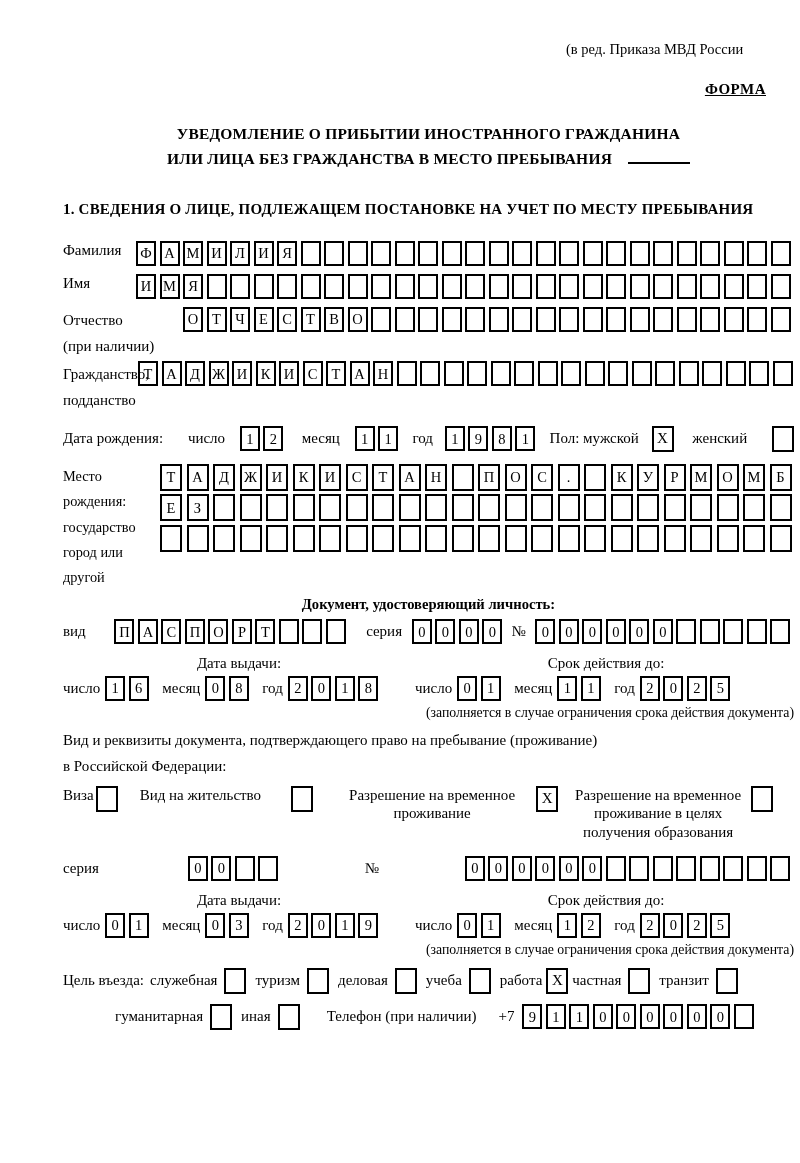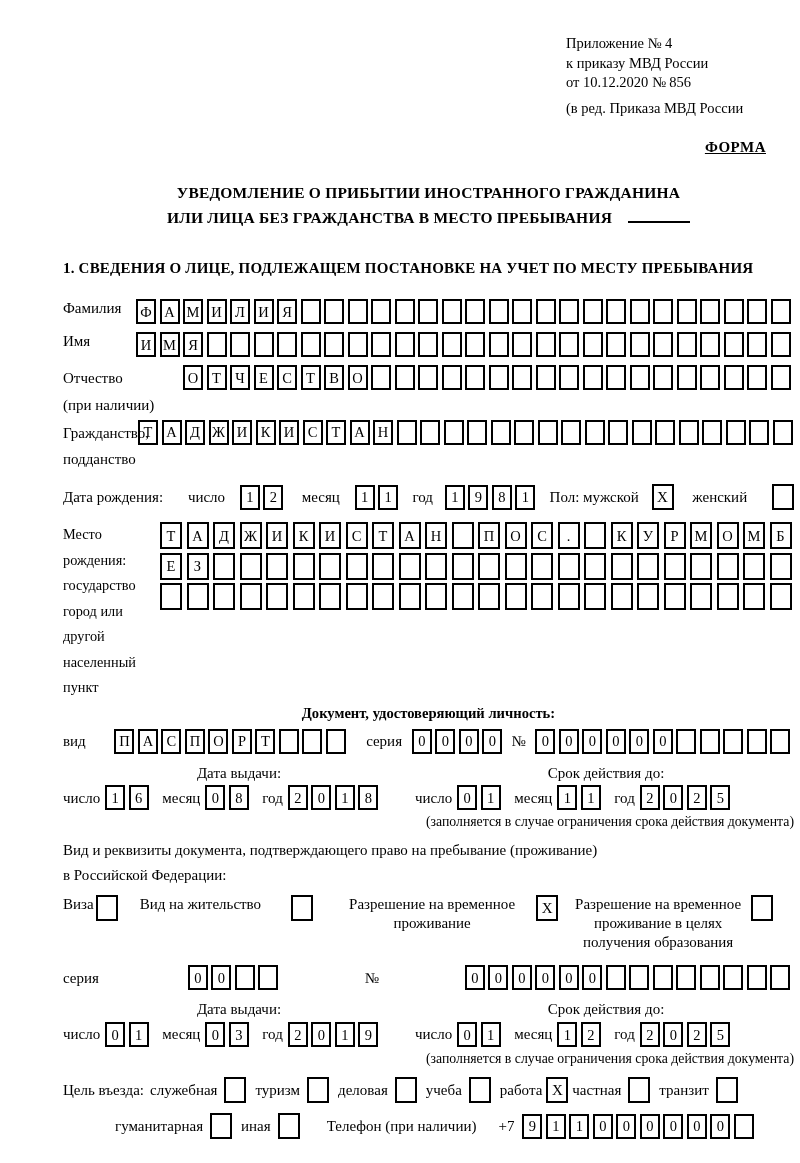--- a/index.html
+++ b/index.html
@@ -57,25 +57,20 @@
   .rowscol{display:flex;flex-direction:column;}
   .rowscol .cells{margin-bottom:3.5px;}
   .nowrap{white-space:nowrap;}
 </style>
 </head>
 <body>
 
 <div class="page">
 
   <div class="topblock">
-    <div class="appendix">
-      <div>Приложение № 4</div>
-      <div>к приказу МВД России</div>
-      <div>от 10.12.2020 № 856</div>
-    </div>
     <div class="edition">
       <div>(в ред. Приказа МВД России</div>
     </div>
   </div>
   <div class="forma">ФОРМА</div>
 
   <div class="title">
     <div>УВЕДОМЛЕНИЕ О ПРИБЫТИИ ИНОСТРАННОГО ГРАЖДАНИНА</div>
     <div>
       <span>ИЛИ ЛИЦА БЕЗ ГРАЖДАНСТВА В МЕСТО ПРЕБЫВАНИЯ</span><span class="blankline"></span>
@@ -257,21 +252,20 @@
     <span>женский</span>
     <span style="width:18px;"></span>
     <span class="cbox"></span>
   </div>
 
   <div class="twocol" style="margin-top:12px;">
     <div class="labelcol" style="width:97px;font-size:14.3px;">
       <div>Место рождения:</div>
       <div>государство</div>
       <div>город или другой</div>
-      <div>населенный пункт</div>
     </div>
     <div class="rowscol">
       <span class="cells wide">
           <span class="cell">Т</span>
           <span class="cell">А</span>
           <span class="cell">Д</span>
           <span class="cell">Ж</span>
           <span class="cell">И</span>
           <span class="cell">К</span>
           <span class="cell">И</span>

